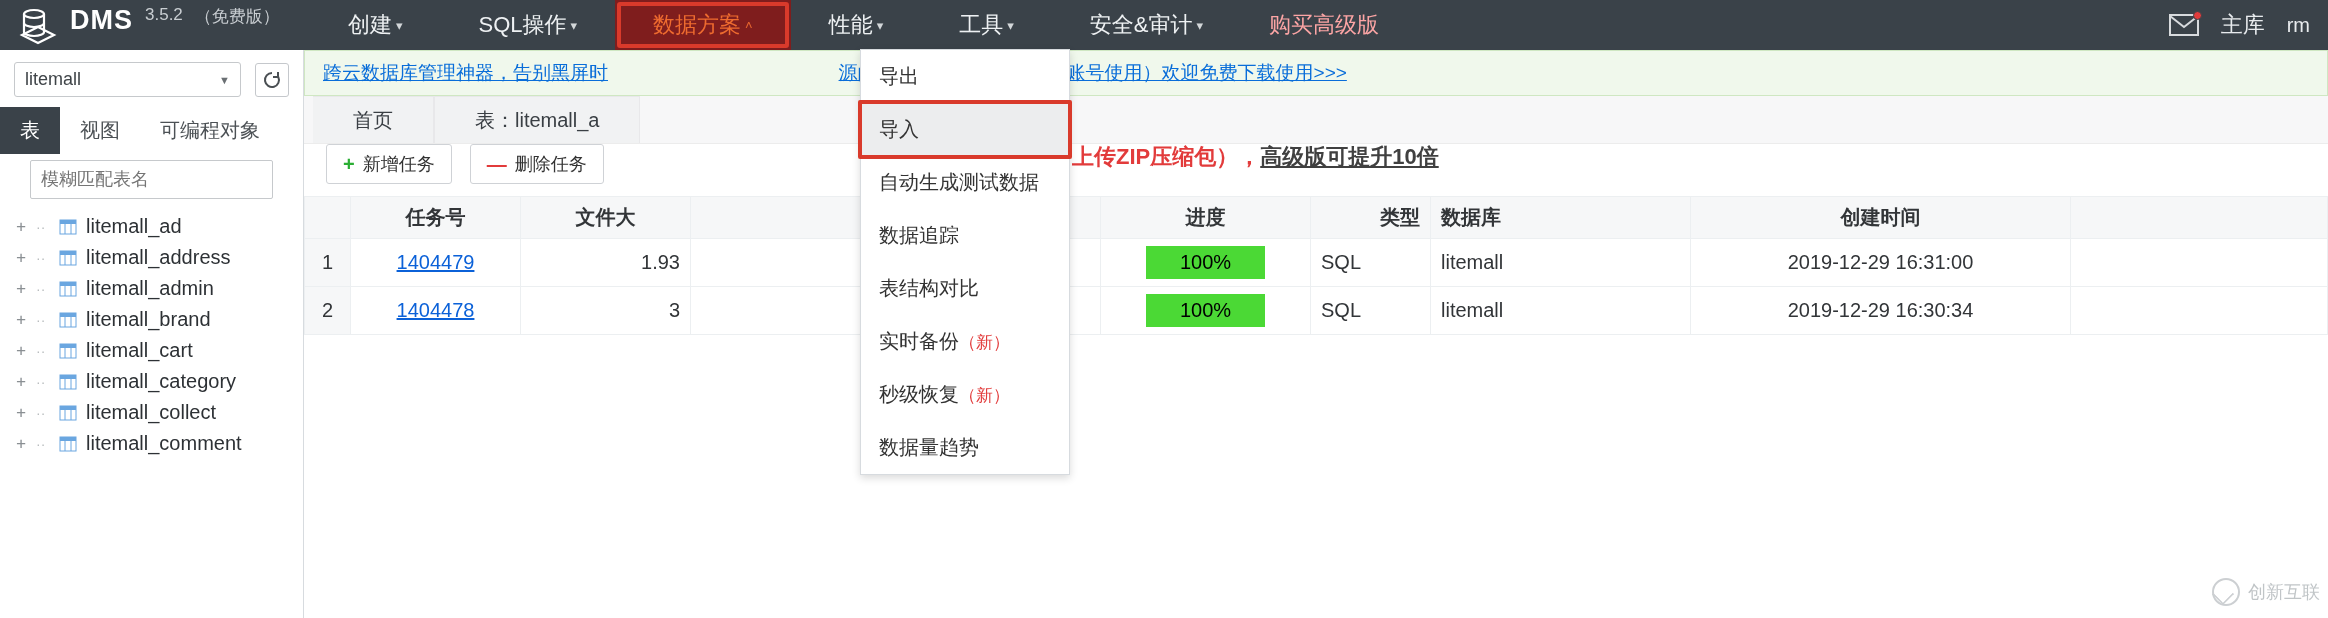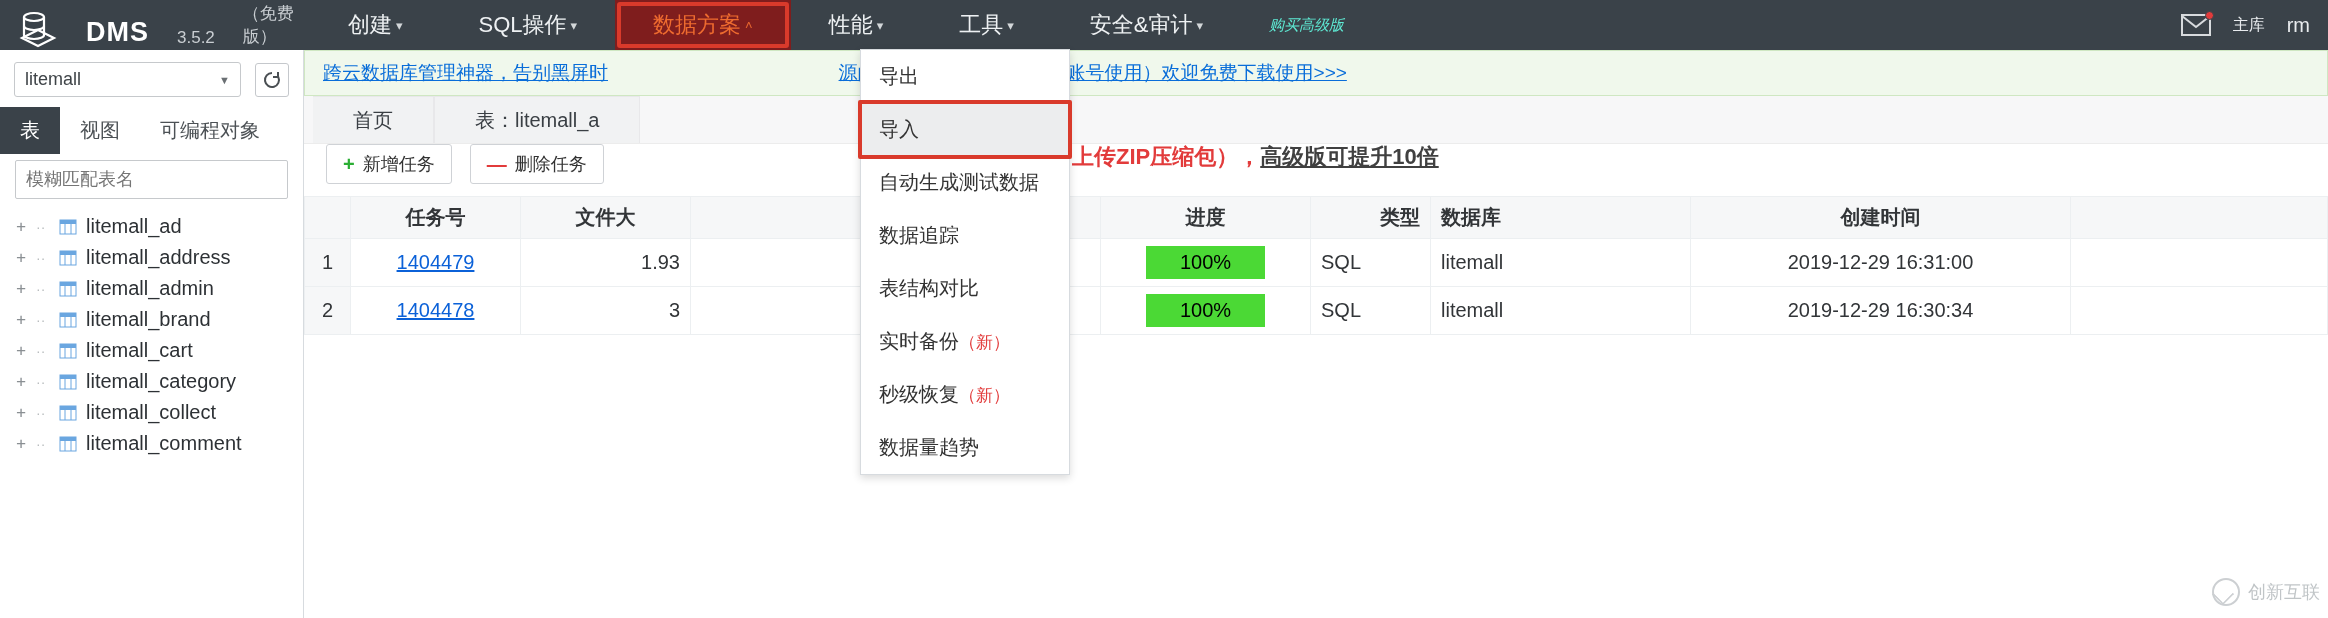--- a/index.html
+++ b/index.html
@@ -1,50 +1,50 @@
 <!DOCTYPE html>
 <html><head>
 <meta charset="utf-8">
 <style>
   * { box-sizing: border-box; font-family: "Helvetica Neue", Arial, "Microsoft YaHei", sans-serif; }
   body { margin:0; width:2328px; height:618px; background:#fff; color:#333; overflow:hidden; font-size:19px; }
 
   
   .topbar { height:50px; background:#3a4249; display:flex; align-items:center; color:#fff; padding:0 18px; }
-  .logo-wrap { display:flex; align-items:flex-end; gap:28px; width:292px; }
+  .logo-wrap { display:flex; align-items:flex-start; gap:12px; width:292px; }
   .logo-box { width:40px; height:40px; display:flex; align-items:center; justify-content:center; }
   .logo-text { font-size:27px; font-weight:600; letter-spacing:1px; }
   .logo-ver { font-size:17px; color:#c9ced2; }
   .logo-free { font-size:17px; color:#c9ced2; }
   .menu { display:flex; align-items:center; gap:0; }
   .menu-item { padding:12px 38px; height:50px; display:flex; align-items:center; color:#eef1f3; font-size:22px; cursor:pointer; position:relative; }
   .menu-item.active { background:#7f1d1d; color:#ee6b2f; }
   .menu-item.active::after { content:""; position:absolute; inset:2px; border:4px solid #d93a2b; border-radius:3px; pointer-events:none; }
   .caret { font-size:13px; margin-left:4px; opacity:.85; }
   .caret-up { font-size:13px; margin-left:4px; opacity:.95; }
-  .buy { color:#5eead4; font-size:15px; padding:0 28px; font-style:italic; }
+  .buy { color:#fca5a5; font-size:22px; padding:0 28px; }
   .top-right { margin-left:auto; display:flex; align-items:center; gap:22px; color:#e8ebee; }
   .mail { position:relative; }
   .mail-dot { position:absolute; top:-3px; right:-3px; width:9px; height:9px; background:#e23b3b; border:1px solid #3a4249; border-radius:50%; }
-  .hostlabel { font-size:16px; color:#e8ebee; }
+  .hostlabel { font-size:22px; color:#e8ebee; }
   .hostname { font-size:20px; color:#e8ebee; }
 
   
   .layout { display:flex; height:calc(100% - 50px); }
   .side { width:304px; border-right:1px solid #d7dbdf; background:#fff; display:flex; flex-direction:column; }
   .db-select-row { display:flex; align-items:center; padding:12px 14px 10px; gap:14px; }
   .db-select { flex:1; display:flex; align-items:center; justify-content:space-between; border:1px solid #c6c9cc; background:#fff; padding:6px 10px; border-radius:3px; font-size:18px; color:#3f4448; }
   .db-tri { font-size:11px; color:#6a6f73; }
   .refresh { width:34px; height:34px; border:1px solid #c5c8cc; border-radius:3px; display:flex; align-items:center; justify-content:center; cursor:pointer; color:#4a4f53; }
 
   .side-tabs { display:flex; }
   .side-tab { padding:10px 20px 10px; font-size:20px; color:#4c5155; cursor:pointer; }
   .side-tab.active { background:#3a4249; color:#fff; }
   .side-tab:not(.active){ background:transparent; }
-  .side-search { margin:6px 15px 8px; }
+  .side-search { margin:6px 30px 8px; }
   .side-search input { width:100%; padding:8px 10px; font-size:18px; border:1px solid #c6c9cc; border-radius:2px; color:#8a8f93; background:#fff; }
 
   .tree { padding:4px 0 0; overflow:auto; }
   .tree-row { display:flex; align-items:center; gap:8px; padding:4px 14px 4px 14px; font-size:20px; color:#2d3135; cursor:pointer; }
   .tree-plus { width:14px; text-align:center; color:#8a8f93; font-size:16px; font-family:monospace; }
   .tree-dots { width:14px; color:#b9bdbf; font-size:14px; }
   .tree-ico { width:20px; height:18px; display:flex; align-items:center; justify-content:center; }
   .tree-name { white-space:nowrap; }
 
   

